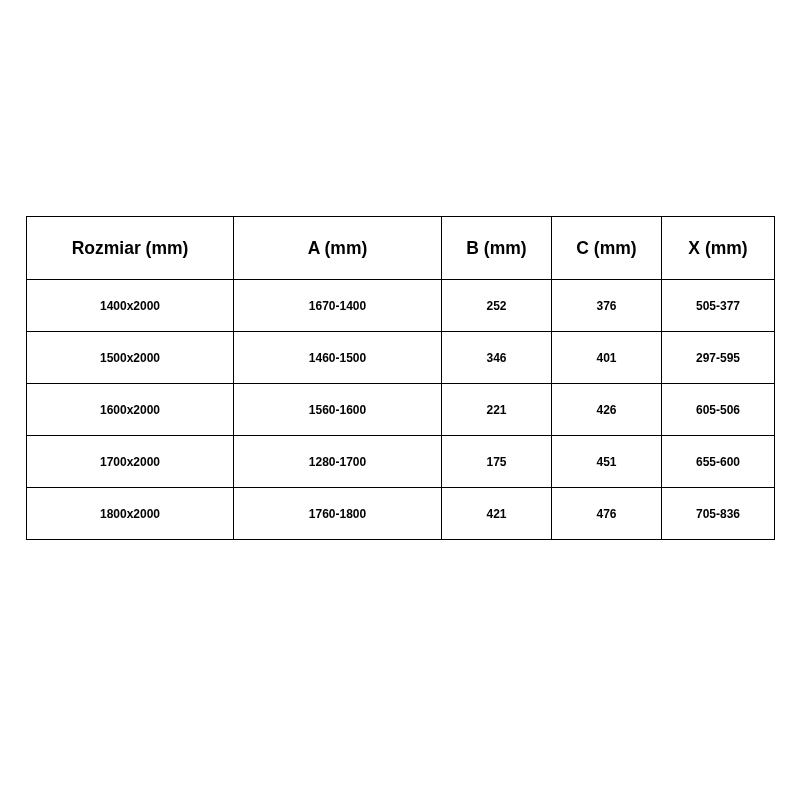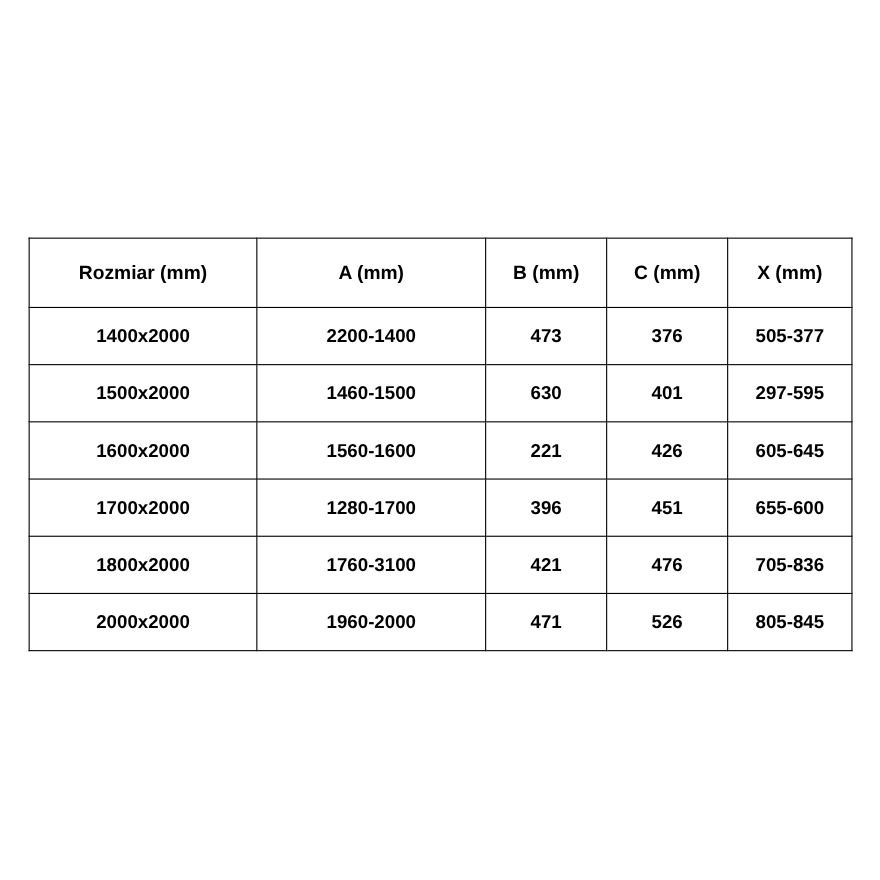--- a/index.html
+++ b/index.html
@@ -27,21 +27,21 @@
     border-collapse: collapse;
     width: 748px;
     table-layout: fixed;
   }
   table.spec th, table.spec td {
     border: 1px solid #000000;
     text-align: center;
     vertical-align: middle;
     color: #000000;
     font-weight: bold;
-    font-size: 17px;
+    font-size: 12px;
     padding: 0;
     height: 51px;
     white-space: nowrap;
   }
   table.spec thead th {
     height: 62px;
     font-size: 17.5px;
   }
   col.c0 { width: 207px; }
   col.c1 { width: 208px; }
@@ -67,56 +67,49 @@
           <th>Rozmiar (mm)</th>
           <th>A (mm)</th>
           <th>B (mm)</th>
           <th>C (mm)</th>
           <th>X (mm)</th>
         </tr>
       </thead>
       <tbody>
         <tr>
           <td>1400x2000</td>
-          <td>2200-1400</td>
-          <td>473</td>
+          <td>1670-1400</td>
+          <td>252</td>
           <td>376</td>
           <td>505-377</td>
         </tr>
         <tr>
           <td>1500x2000</td>
           <td>1460-1500</td>
-          <td>630</td>
+          <td>346</td>
           <td>401</td>
           <td>297-595</td>
         </tr>
         <tr>
           <td>1600x2000</td>
           <td>1560-1600</td>
           <td>221</td>
           <td>426</td>
-          <td>605-645</td>
+          <td>605-506</td>
         </tr>
         <tr>
           <td>1700x2000</td>
           <td>1280-1700</td>
-          <td>396</td>
+          <td>175</td>
           <td>451</td>
           <td>655-600</td>
         </tr>
         <tr>
           <td>1800x2000</td>
-          <td>1760-3100</td>
+          <td>1760-1800</td>
           <td>421</td>
           <td>476</td>
           <td>705-836</td>
-        </tr>
-        <tr>
-          <td>2000x2000</td>
-          <td>1960-2000</td>
-          <td>471</td>
-          <td>526</td>
-          <td>805-845</td>
         </tr>
       </tbody>
     </table>
   </div>
 </div>
 
 </body></html>

